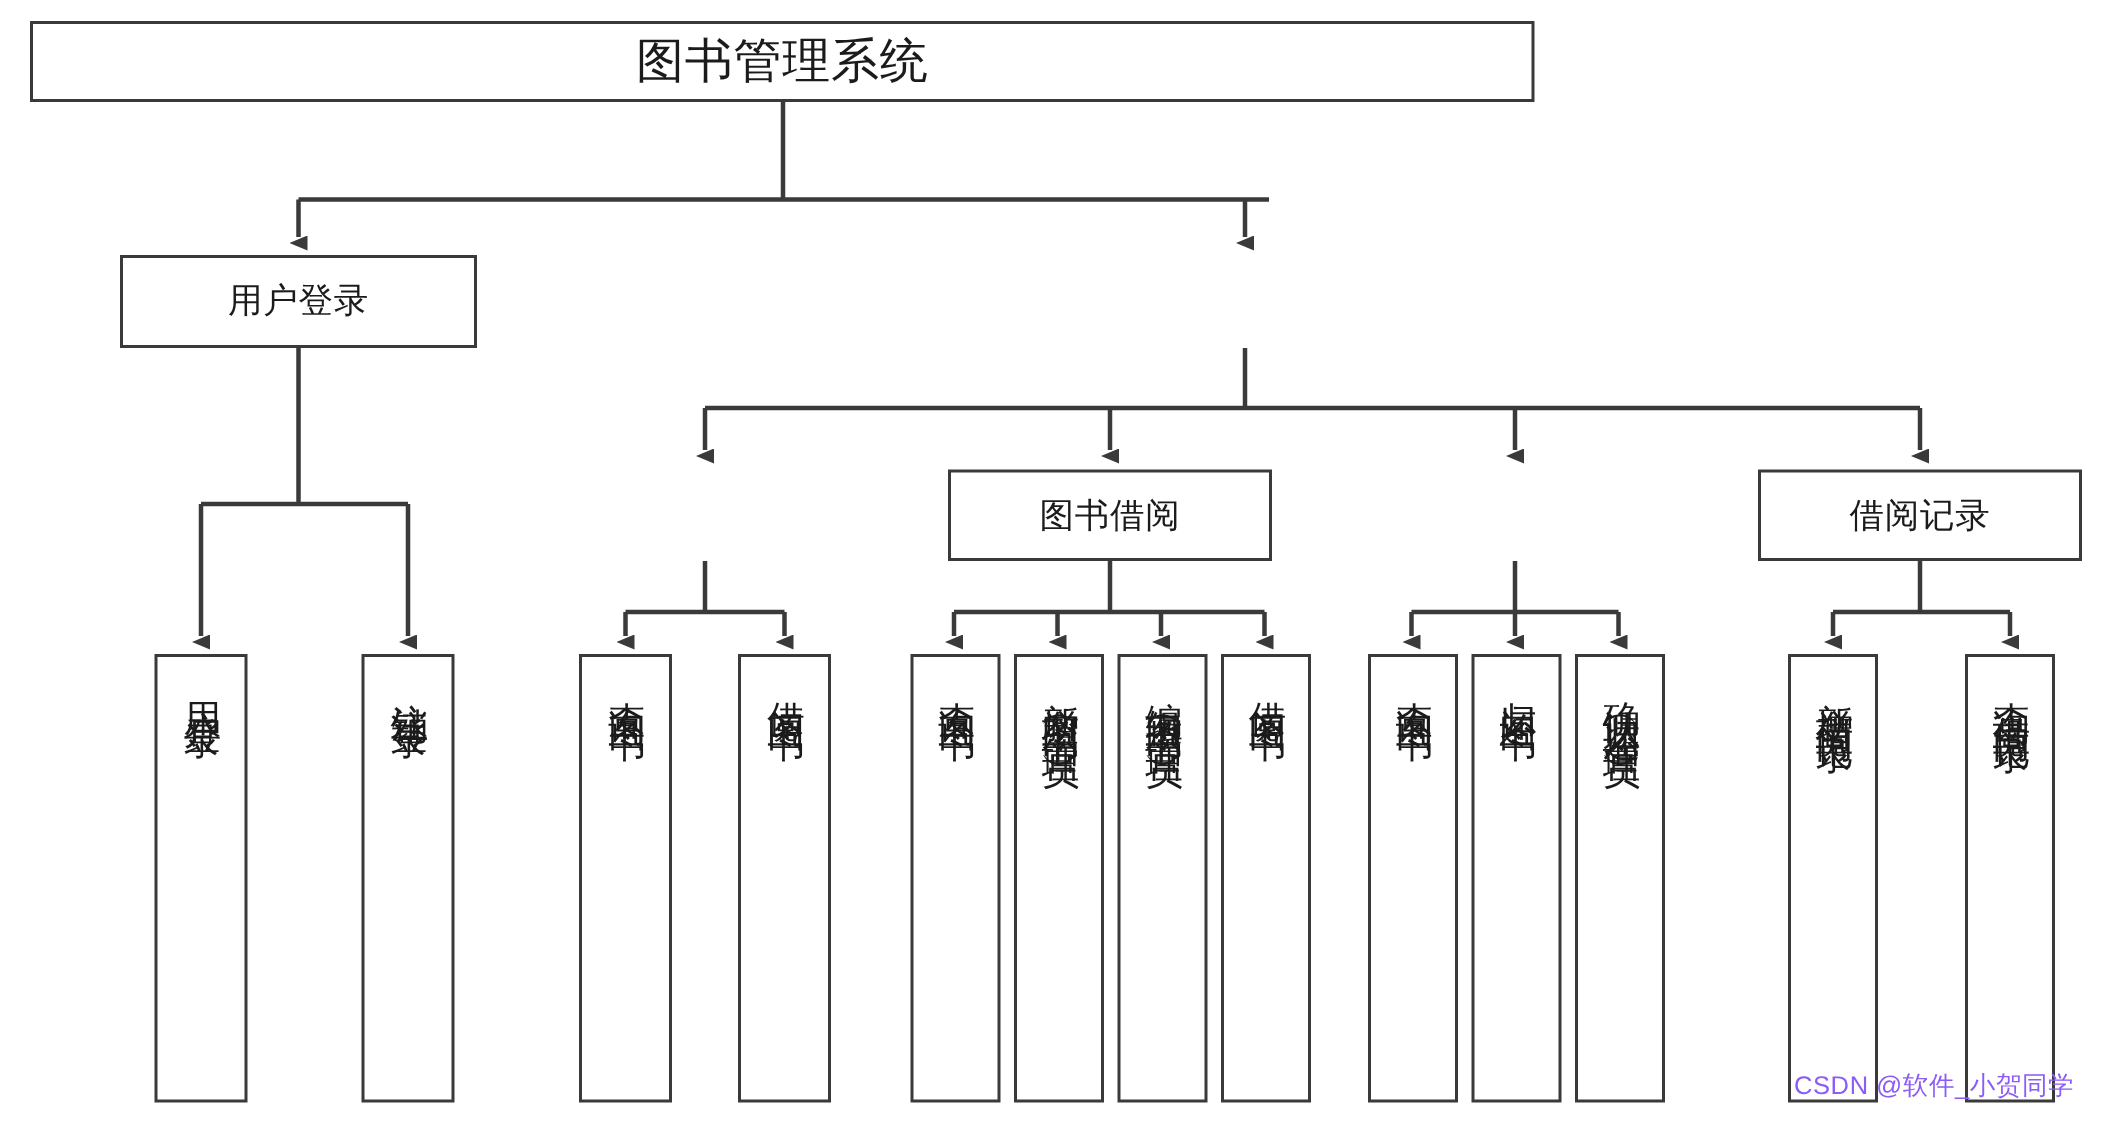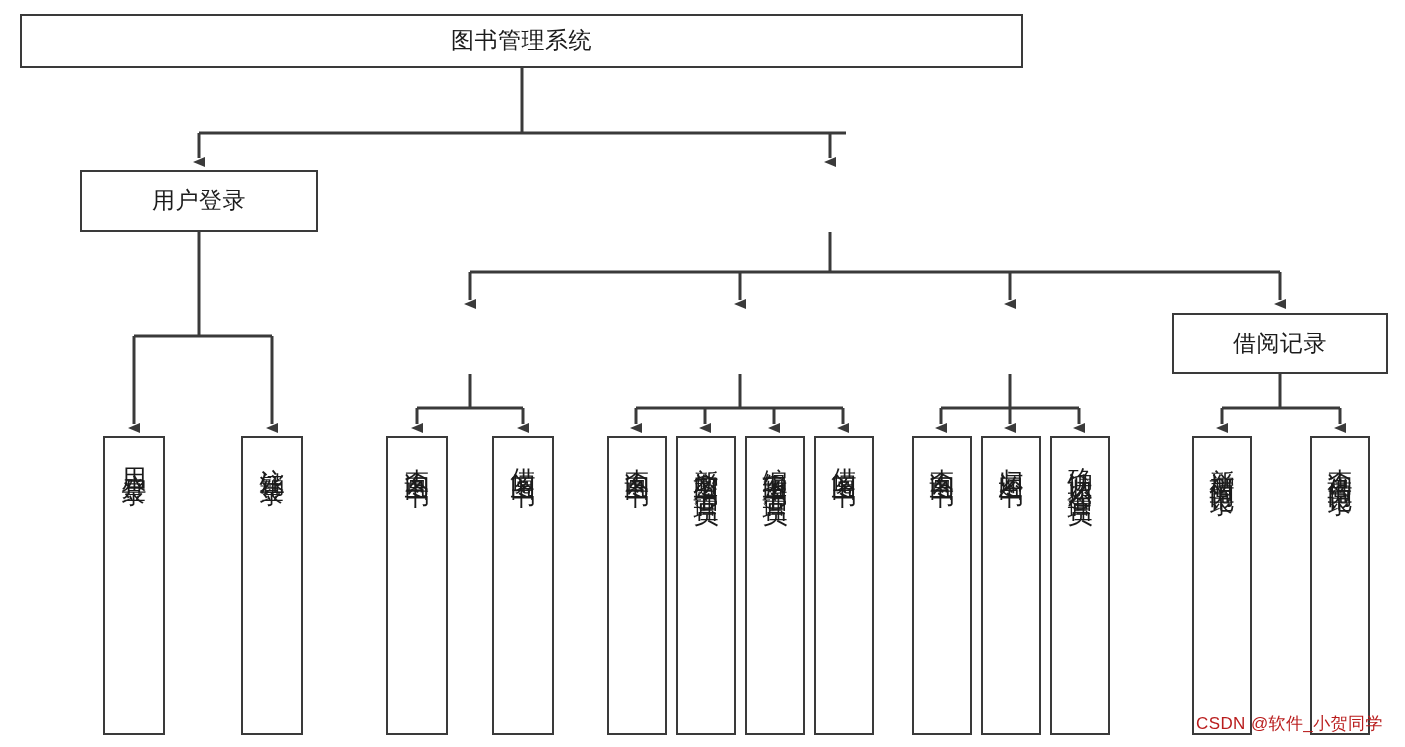--- a/index.html
+++ b/index.html
@@ -40,41 +40,41 @@
     display: block;
     text-align: center;
     line-height: 1.12;
     letter-spacing: 0.5px;
   }
   
   .node.horiz .label {
     writing-mode: horizontal-tb;
     font-size: 23px;
   }
-  .node.root .label { font-size: 23px; }
+  .node.root .label { font-size: 32px; }
   
   .node.vert {
     align-items: flex-start;
     justify-content: center;
     padding-top: 10px;
   }
   .node.vert .label {
     writing-mode: vertical-rl;
     text-orientation: upright;
     font-size: 25px;
     line-height: 1.0;
     letter-spacing: 5px;
     white-space: nowrap;
   }
   .watermark {
     position: absolute;
     left: 1196px;
     top: 712px;
     font-size: 17px;
-    color: #b91c1c;
+    color: #8b5cf6;
     white-space: nowrap;
     z-index: 5;
     letter-spacing: 0.4px;
   }
 </style>
 </head>
 <body>
 
 <div id="canvas">
 
@@ -129,20 +129,23 @@
   </svg>
 
   <div class="node horiz root" style="left:20px; top:14px; width:1003px; height:54px;">
     <span class="label">图书管理系统</span>
   </div>
 
   <div class="node horiz" style="left:80px; top:170px; width:238px; height:62px;">
     <span class="label">用户登录</span>
   </div>
 
+  <div class="node horiz" style="left:632px; top:313px; width:216px; height:61px;">
+    <span class="label">图书借阅</span>
+  </div>
   <div class="node horiz" style="left:1172px; top:313px; width:216px; height:61px;">
     <span class="label">借阅记录</span>
   </div>
 
   <div class="node vert" style="left:103px; top:436px; width:62px; height:299px;">
     <span class="label">用户登录</span>
   </div>
   <div class="node vert" style="left:241px; top:436px; width:62px; height:299px;">
     <span class="label">注销登录</span>
   </div>

